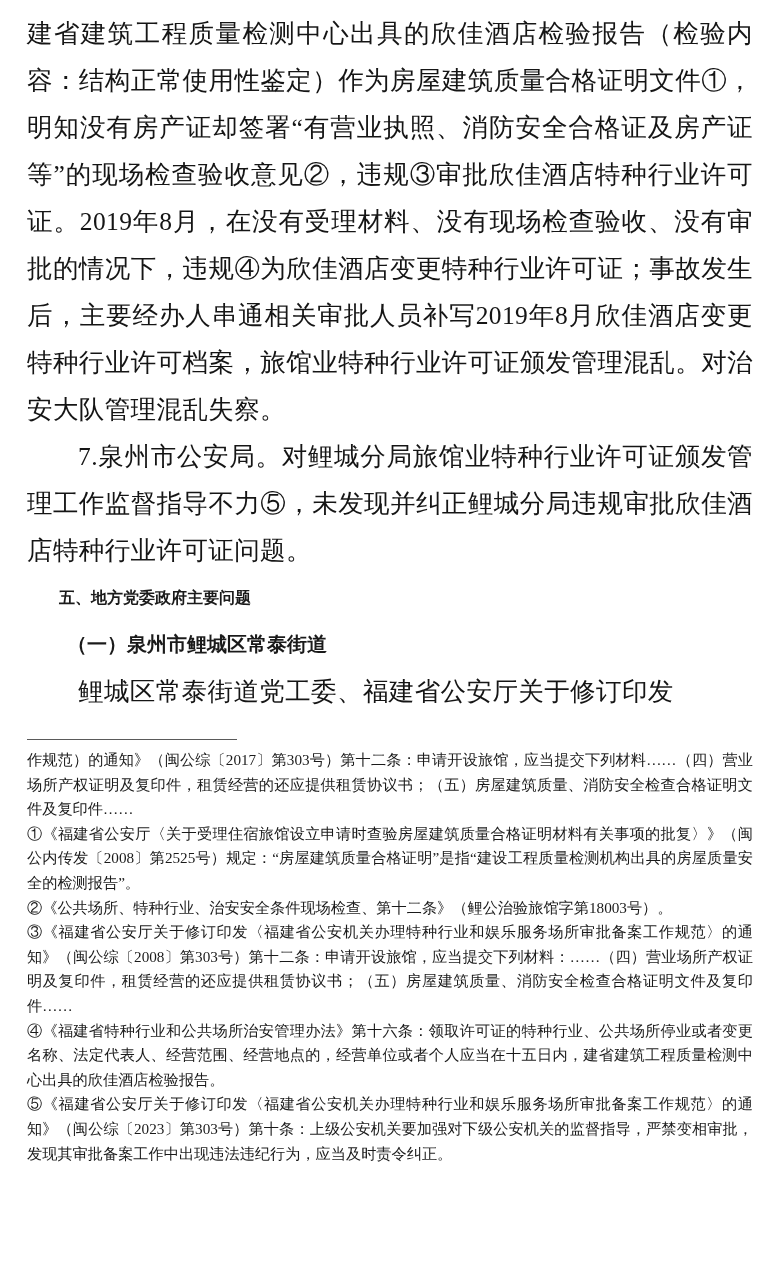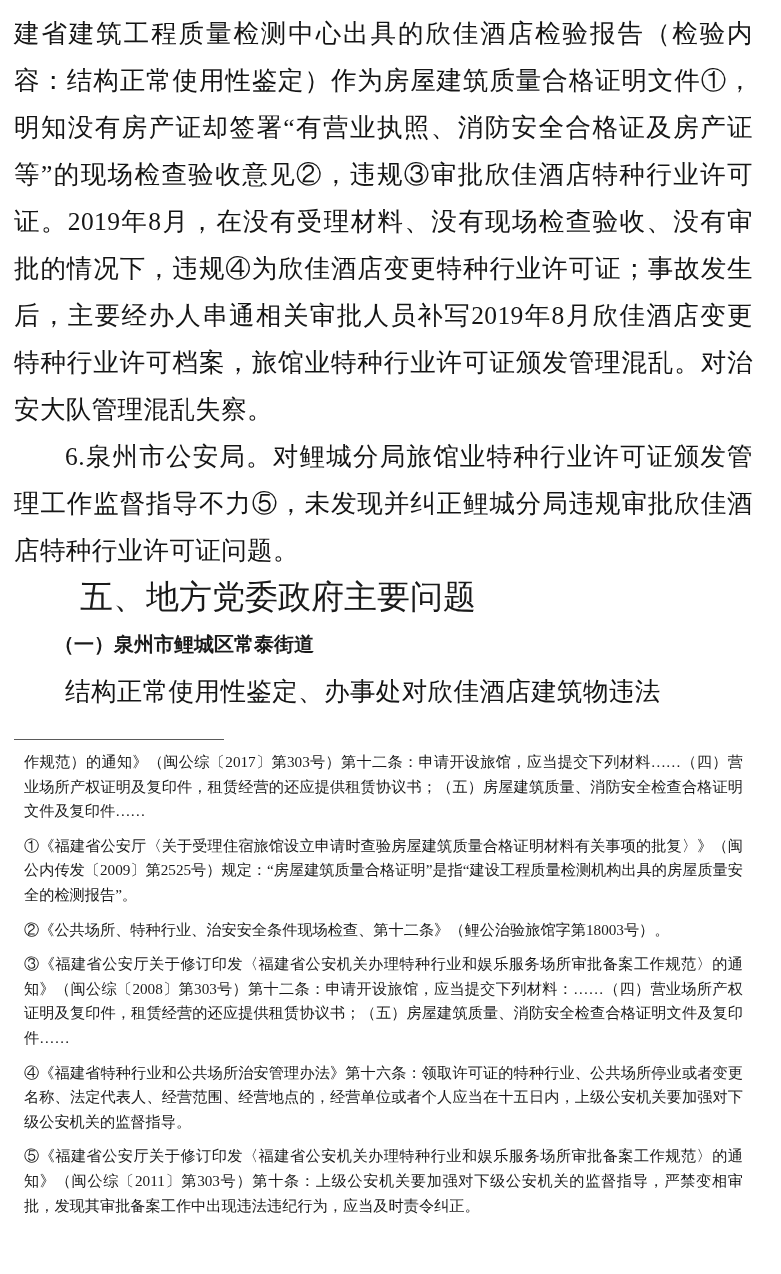--- a/index.html
+++ b/index.html
@@ -12,41 +12,41 @@
     height: 1274px;
     font-family: "Liberation Serif", "DejaVu Serif", serif;
     color: #1a1a1a;
     overflow: hidden;
   }
   .page {
     position: relative;
     width: 781px;
     height: 910px;
     box-sizing: border-box;
-    padding: 10px 28px 0 14px;
+    padding: 10px 28px 0 27px;
     border-radius: 24px;
   }
   .body-text {
     font-size: 25.5px;
     line-height: 47px;
     letter-spacing: 0.4px;
     text-align: justify;
     text-justify: inter-ideograph;
     color: #151515;
   }
   .body-text p {
     margin: 0;
   }
   .indent2 {
     text-indent: 2em;
   }
   .heading {
-    font-weight: normal;
+    font-weight: bold;
     text-indent: 2em;
-    font-size: 33px;
+    font-size: 16px;
     line-height: 47px;
     margin: 0;
   }
   .subheading {
     font-weight: bold;
     text-indent: 2em;
     font-size: 20px;
     line-height: 47px;
     margin: 0;
   }
@@ -60,49 +60,49 @@
     border-top: 1px solid #5a5a5a;
   }
   .notes {
     font-size: 15.2px;
     line-height: 24.6px;
     text-align: justify;
     text-justify: inter-ideograph;
     color: #1a1a1a;
   }
   .notes p {
-    margin: 10px;
+    margin: 0;
   }
   .footnote-lead {
     margin-bottom: 0;
   }
 </style>
 </head>
 <body>
 
 <div class="page">
 
   <div class="body-text">
     <p>建省建筑工程质量检测中心出具的欣佳酒店检验报告（检验内容：结构正常使用性鉴定）作为房屋建筑质量合格证明文件①，明知没有房产证却签署“有营业执照、消防安全合格证及房产证等”的现场检查验收意见②，违规③审批欣佳酒店特种行业许可证。2019年8月，在没有受理材料、没有现场检查验收、没有审批的情况下，违规④为欣佳酒店变更特种行业许可证；事故发生后，主要经办人串通相关审批人员补写2019年8月欣佳酒店变更特种行业许可档案，旅馆业特种行业许可证颁发管理混乱。对治安大队管理混乱失察。</p>
-    <p class="indent2">6.泉州市公安局。对鲤城分局旅馆业特种行业许可证颁发管理工作监督指导不力⑤，未发现并纠正鲤城分局违规审批欣佳酒店特种行业许可证问题。</p>
+    <p class="indent2">7.泉州市公安局。对鲤城分局旅馆业特种行业许可证颁发管理工作监督指导不力⑤，未发现并纠正鲤城分局违规审批欣佳酒店特种行业许可证问题。</p>
   </div>
 
   <p class="heading">五、地方党委政府主要问题</p>
   <p class="subheading">（一）泉州市鲤城区常泰街道</p>
 
   <div class="body-text">
-    <p class="indent2">结构正常使用性鉴定、办事处对欣佳酒店建筑物违法</p>
+    <p class="indent2">鲤城区常泰街道党工委、福建省公安厅关于修订印发</p>
   </div>
 
   <div class="rule-wrap">
     <div class="rule"></div>
   </div>
 
   <div class="notes">
     <p class="footnote-lead">作规范）的通知》（闽公综〔2017〕第303号）第十二条：申请开设旅馆，应当提交下列材料……（四）营业场所产权证明及复印件，租赁经营的还应提供租赁协议书；（五）房屋建筑质量、消防安全检查合格证明文件及复印件……</p>
-    <p>①《福建省公安厅〈关于受理住宿旅馆设立申请时查验房屋建筑质量合格证明材料有关事项的批复〉》（闽公内传发〔2009〕第2525号）规定：“房屋建筑质量合格证明”是指“建设工程质量检测机构出具的房屋质量安全的检测报告”。</p>
+    <p>①《福建省公安厅〈关于受理住宿旅馆设立申请时查验房屋建筑质量合格证明材料有关事项的批复〉》（闽公内传发〔2008〕第2525号）规定：“房屋建筑质量合格证明”是指“建设工程质量检测机构出具的房屋质量安全的检测报告”。</p>
     <p>②《公共场所、特种行业、治安安全条件现场检查、第十二条》（鲤公治验旅馆字第18003号）。</p>
     <p>③《福建省公安厅关于修订印发〈福建省公安机关办理特种行业和娱乐服务场所审批备案工作规范〉的通知》（闽公综〔2008〕第303号）第十二条：申请开设旅馆，应当提交下列材料：……（四）营业场所产权证明及复印件，租赁经营的还应提供租赁协议书；（五）房屋建筑质量、消防安全检查合格证明文件及复印件……</p>
-    <p>④《福建省特种行业和公共场所治安管理办法》第十六条：领取许可证的特种行业、公共场所停业或者变更名称、法定代表人、经营范围、经营地点的，经营单位或者个人应当在十五日内，上级公安机关要加强对下级公安机关的监督指导。</p>
-    <p>⑤《福建省公安厅关于修订印发〈福建省公安机关办理特种行业和娱乐服务场所审批备案工作规范〉的通知》（闽公综〔2011〕第303号）第十条：上级公安机关要加强对下级公安机关的监督指导，严禁变相审批，发现其审批备案工作中出现违法违纪行为，应当及时责令纠正。</p>
+    <p>④《福建省特种行业和公共场所治安管理办法》第十六条：领取许可证的特种行业、公共场所停业或者变更名称、法定代表人、经营范围、经营地点的，经营单位或者个人应当在十五日内，建省建筑工程质量检测中心出具的欣佳酒店检验报告。</p>
+    <p>⑤《福建省公安厅关于修订印发〈福建省公安机关办理特种行业和娱乐服务场所审批备案工作规范〉的通知》（闽公综〔2023〕第303号）第十条：上级公安机关要加强对下级公安机关的监督指导，严禁变相审批，发现其审批备案工作中出现违法违纪行为，应当及时责令纠正。</p>
   </div>
 
 </div>
 
 </body></html>

